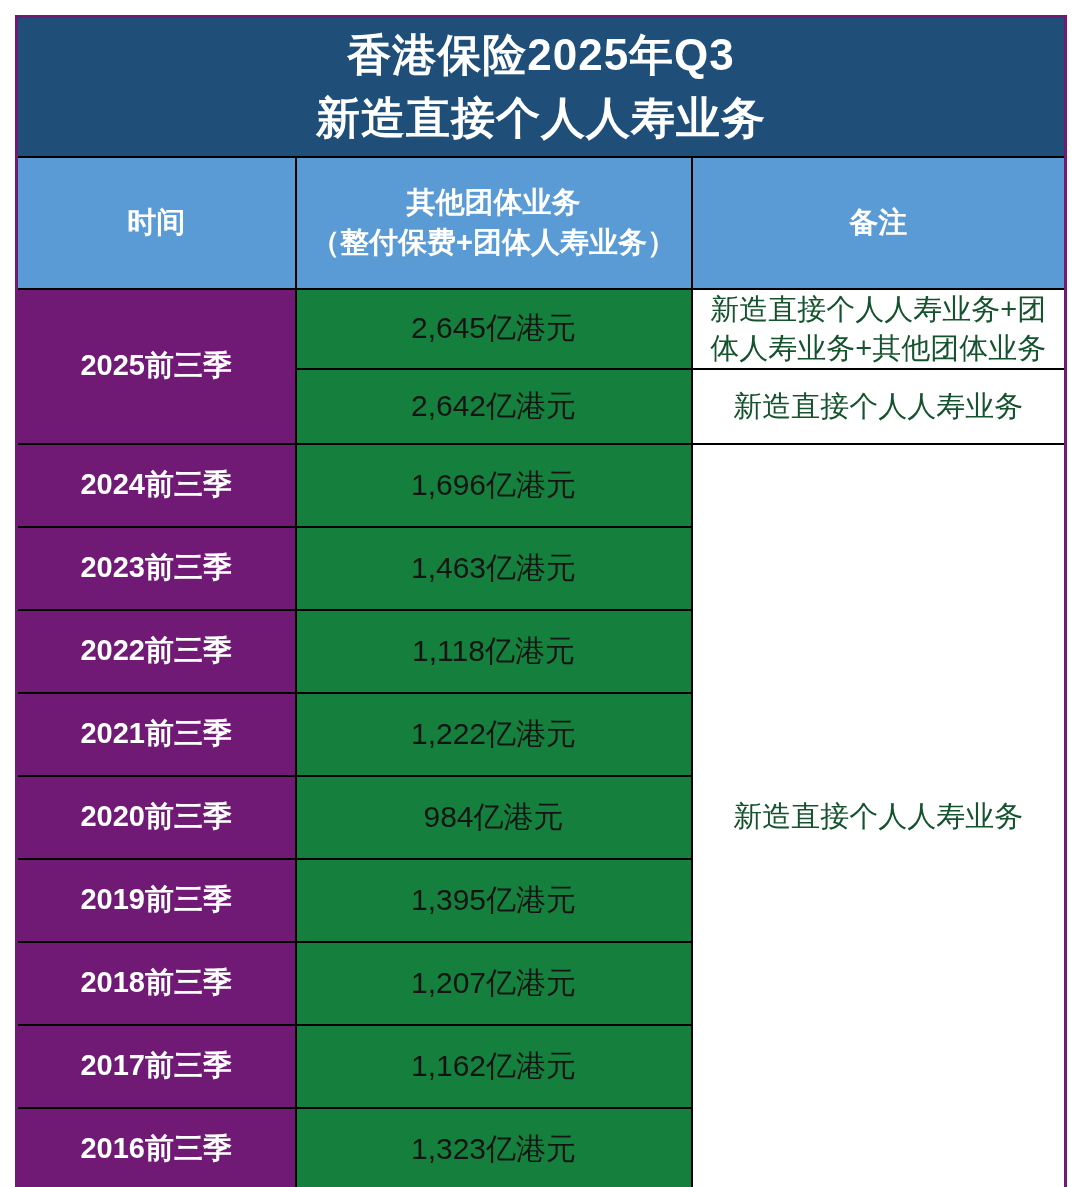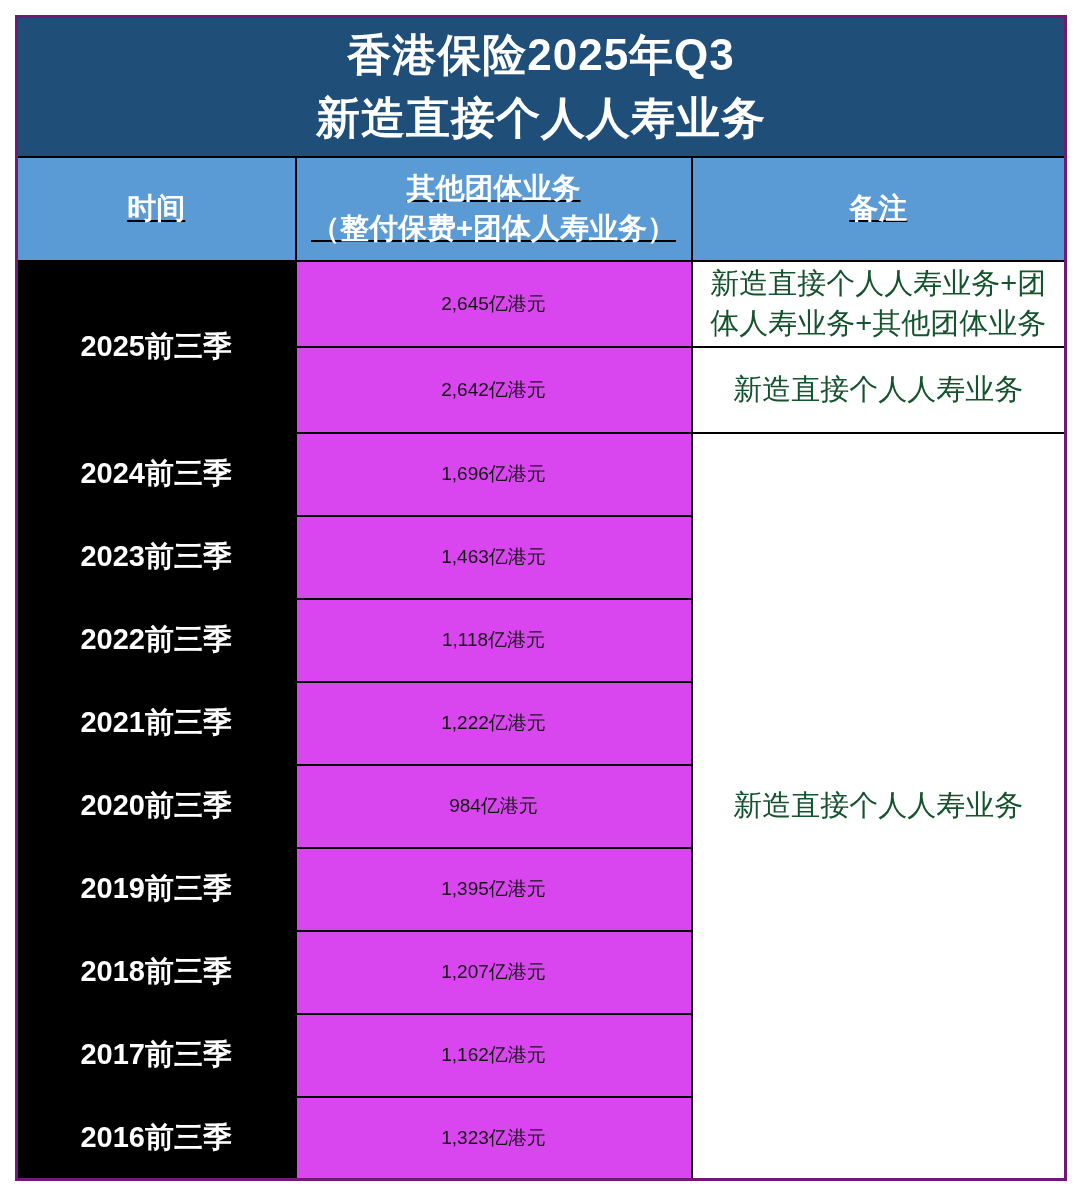--- a/index.html
+++ b/index.html
@@ -27,50 +27,50 @@
     border: 2px solid #000000;
     text-align: center;
     vertical-align: middle;
     overflow: hidden;
   }
   col.c1 { width: 279px; }
   col.c2 { width: 396px; }
   col.c3 { width: 374px; }
 
   tr.r-title { height: 140px; }
-  tr.r-head  { height: 104px; text-decoration: underline; }
-  tr.r-sub   { height: 86px;  }
+  tr.r-head  { height: 132px; }
+  tr.r-sub   { height: 75px;  }
   tr.r-year  { height: 83px;  }
 
   td.title-cell {
     background: #1F4E79;
     color: #ffffff;
     font-weight: bold;
     font-size: 44px;
     line-height: 1.42;
     letter-spacing: 1px;
   }
   td.th {
     background: #5B9BD5;
     color: #ffffff;
     font-weight: bold;
     font-size: 29px;
     line-height: 1.35;
     padding: 0 4px;
   }
   td.period {
-    background: #000000;
+    background: #701a75;
     color: #ffffff;
     font-weight: bold;
     font-size: 29px;
   }
   td.value {
-    background: #d946ef;
+    background: #15803d;
     color: #141414;
-    font-size: 19px;
+    font-size: 30px;
   }
   td.remark {
     background: #ffffff;
     color: #14532d;
     font-size: 29px;
     line-height: 1.35;
     padding: 0 8px;
     word-break: break-all;
   }
 </style>

